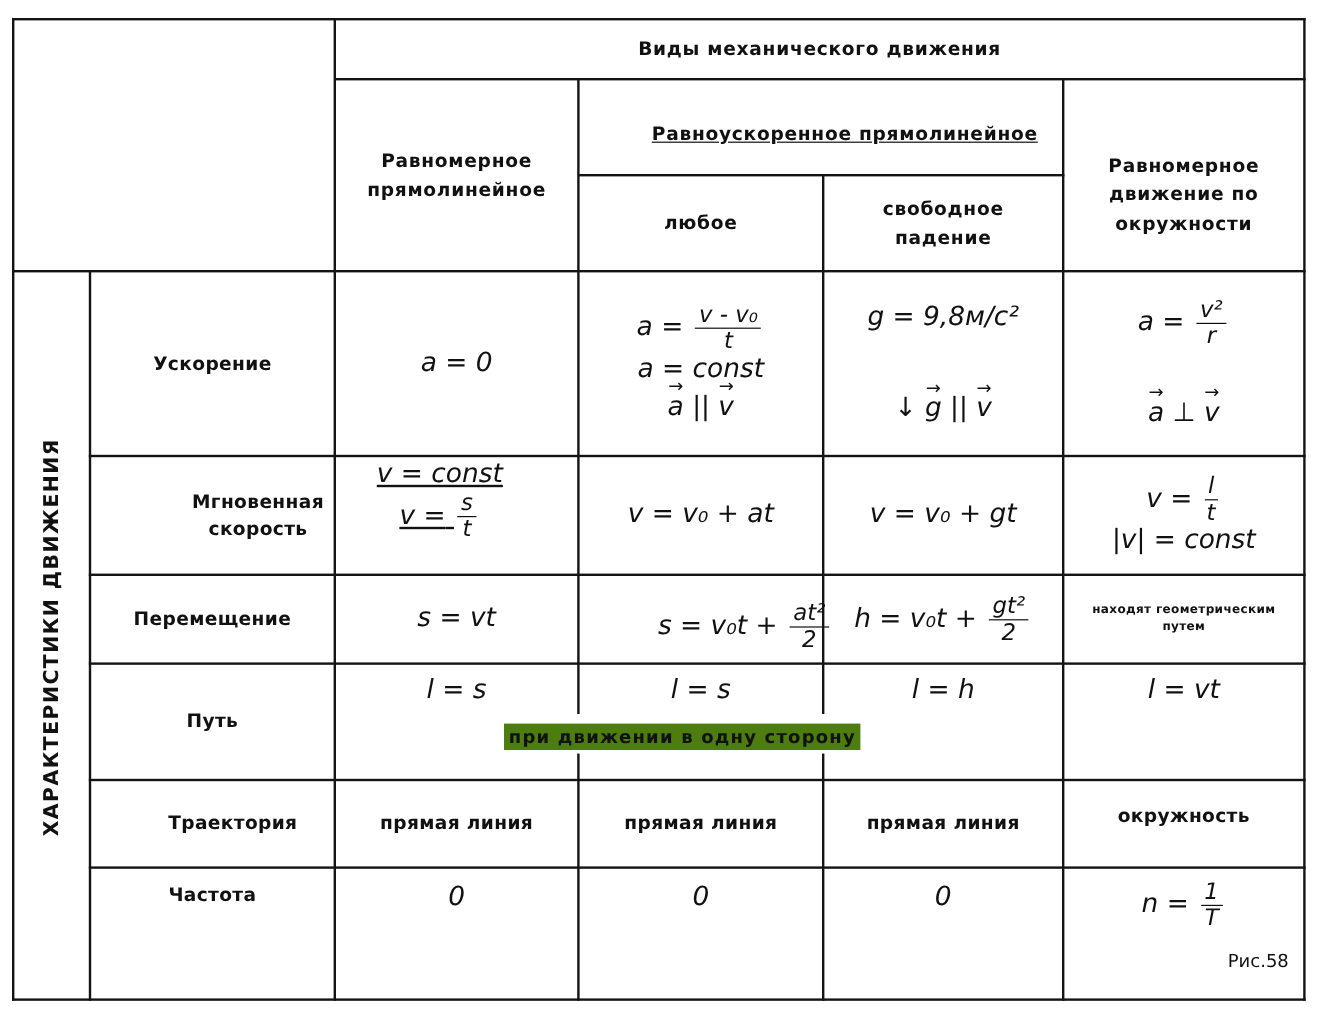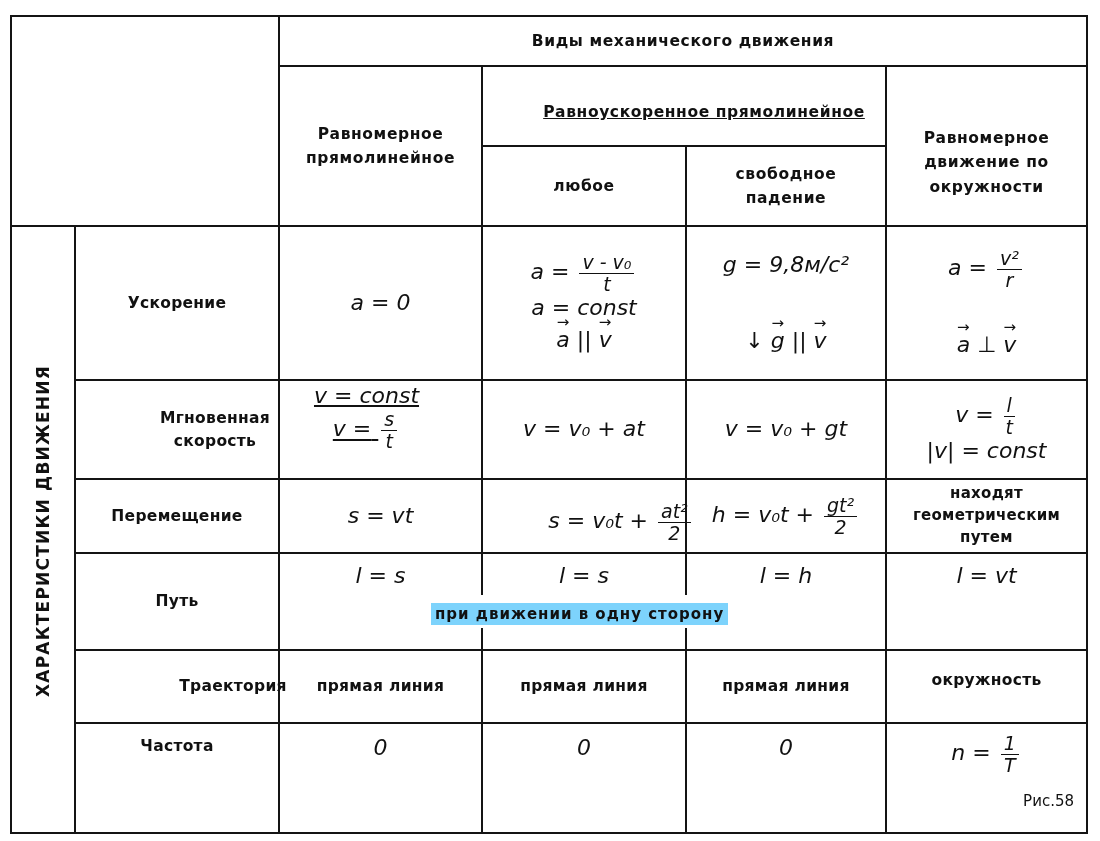--- a/index.html
+++ b/index.html
@@ -13,21 +13,21 @@
   .lbl { font-family: "DejaVu Sans", sans-serif; font-weight: bold; font-size: 15.5px; letter-spacing: 0.3px; line-height: 1.45; }
   .f { font-family: "DejaVu Sans", sans-serif; font-style: italic; font-size: 22px; line-height: 1.2; white-space: nowrap; }
   .fs { font-size: 19px; }
   .frac { display: inline-flex; flex-direction: column; align-items: center; vertical-align: middle; margin: 0 3px; }
   .frac .num { border-bottom: 1.5px solid #111; padding: 0 3px; line-height: 1.1; }
   .frac .den { line-height: 1.1; }
   .vec { position: relative; display: inline-block; }
   .vec::before { content: "\2192"; position: absolute; left: 50%; top: -14px; transform: translateX(-50%); font-size: 15px; font-style: normal; }
   .vtext { position: absolute; left: 12px; top: 228px; width: 62px; height: 605px; display: flex; align-items: center; justify-content: center; }
   .vtext span { display: block; transform: rotate(-90deg); white-space: nowrap; font-family: "DejaVu Sans", sans-serif; font-weight: bold; font-size: 17px; letter-spacing: 1.2px; }
-  .note { position: absolute; left: 431px; top: 603px; background: #7dd3fc; padding: 2px 4px; font-family: "DejaVu Sans", sans-serif; font-weight: bold; font-size: 15px; letter-spacing: 1px; }
+  .note { position: absolute; left: 420px; top: 603px; background: #4d7c0f; padding: 2px 4px; font-family: "DejaVu Sans", sans-serif; font-weight: bold; font-size: 15px; letter-spacing: 1px; }
   .caption { position: absolute; right: 26px; top: 792px; font-family: "DejaVu Sans", sans-serif; font-size: 15px; }
 </style>
 </head>
 <body>
 
 <div class="page">
 
   <div class="ln h" style="left:10px; top:15px; width:1078px;"></div>
   <div class="ln h" style="left:10px; top:832px; width:1078px;"></div>
   <div class="ln v" style="left:10px; top:15px; height:819px;"></div>
@@ -168,41 +168,41 @@
   <div class="cell f" style="left:687px; top:480px; width:198px; height:72px;">
     <div>
       <span>h = v₀t +</span>
       <span class="frac fs">
           <span class="num">gt²</span>
           <span class="den">2</span>
         </span>
     </div>
   </div>
   <div class="cell lbl" style="left:887px; top:480px; width:199px; height:72px;">
-    <span style="width:170px; font-size:15px;">находят геометрическим путем</span>
+    <span style="width:170px; font-size:10px;">находят геометрическим путем</span>
   </div>
 
   <div class="cell lbl" style="left:76px; top:554px; width:202px; height:95px;justify-content:center;">
     <span>Путь</span>
   </div>
   <div class="cell f" style="left:280px; top:556px; width:201px; height:40px;">
     <span>l = s</span>
   </div>
   <div class="cell f" style="left:483px; top:556px; width:202px; height:40px;">
     <span>l = s</span>
   </div>
   <div class="cell f" style="left:687px; top:556px; width:198px; height:40px;">
     <span>l = h</span>
   </div>
   <div class="cell f" style="left:887px; top:556px; width:199px; height:40px;">
     <span>l = vt</span>
   </div>
   <div class="note">при движении в одну сторону</div>
 
-  <div class="cell lbl" style="left:76px; top:651px; width:236px; height:71px;margin-left:39px;">
+  <div class="cell lbl" style="left:76px; top:651px; width:236px; height:71px;">
     <span>Траектория</span>
   </div>
   <div class="cell lbl" style="left:280px; top:651px; width:201px; height:71px;">
     <span>прямая линия</span>
   </div>
   <div class="cell lbl" style="left:483px; top:651px; width:202px; height:71px;">
     <span>прямая линия</span>
   </div>
   <div class="cell lbl" style="left:687px; top:651px; width:198px; height:71px;">
     <span>прямая линия</span>

